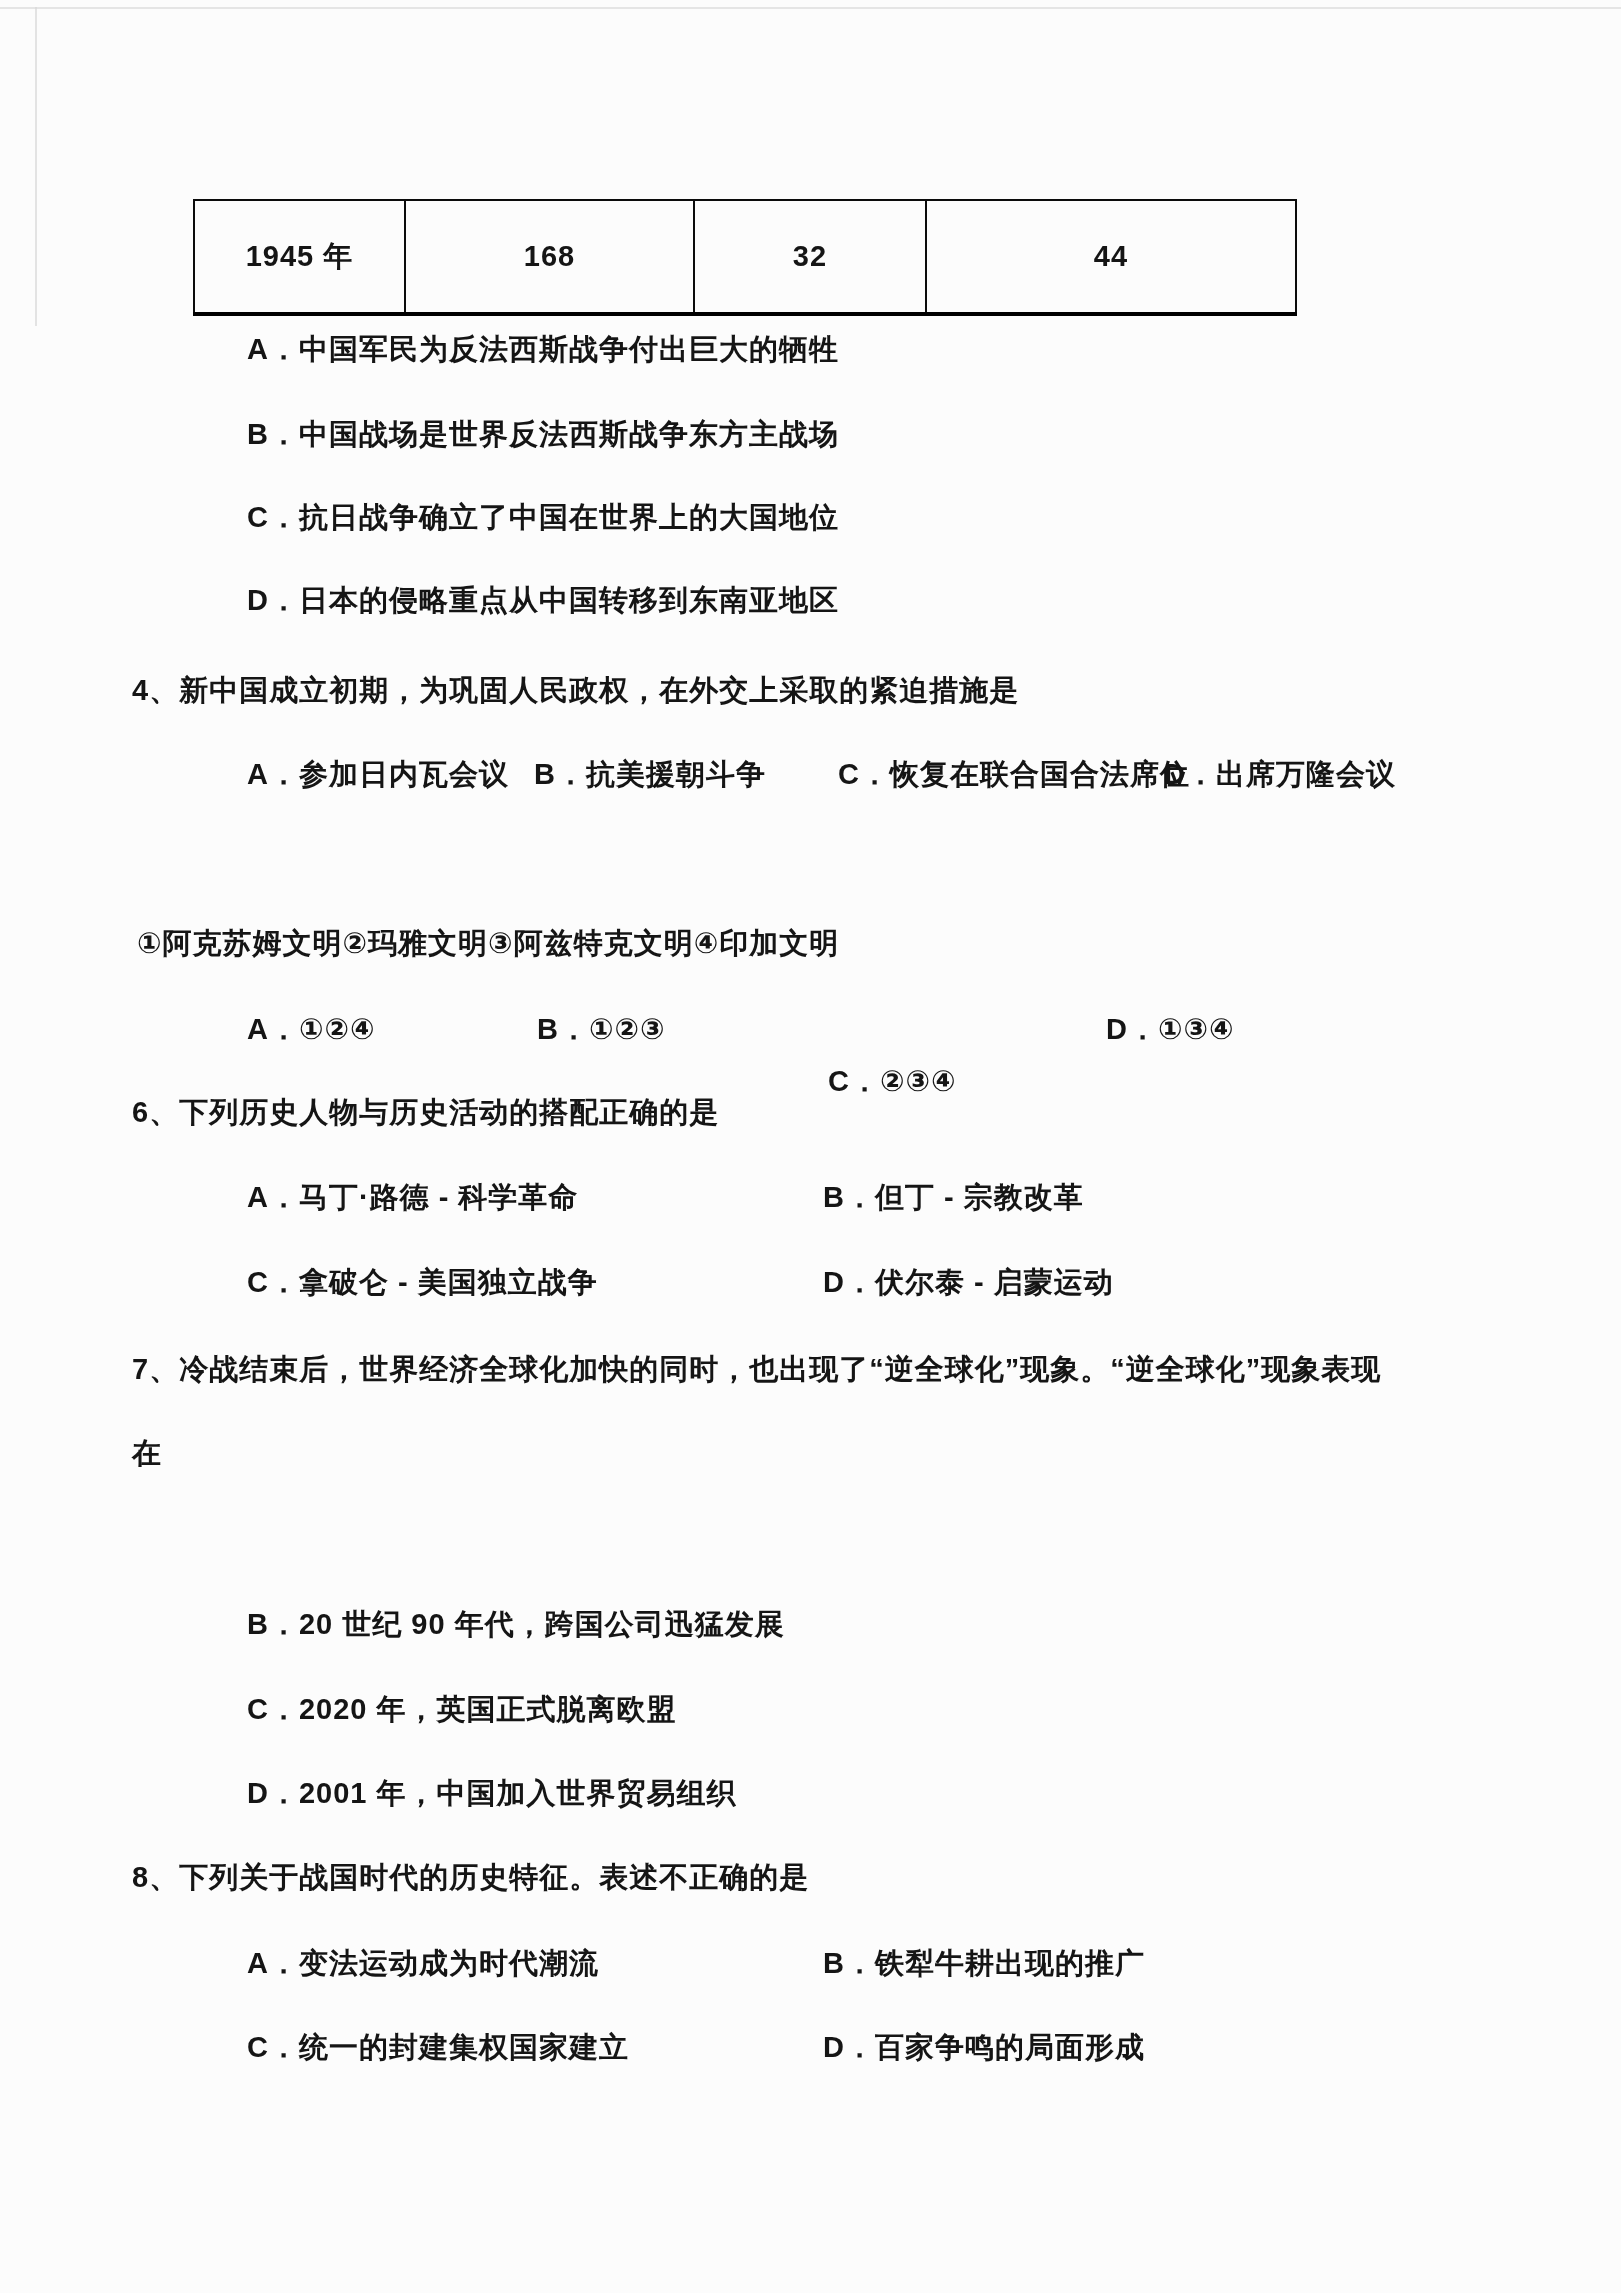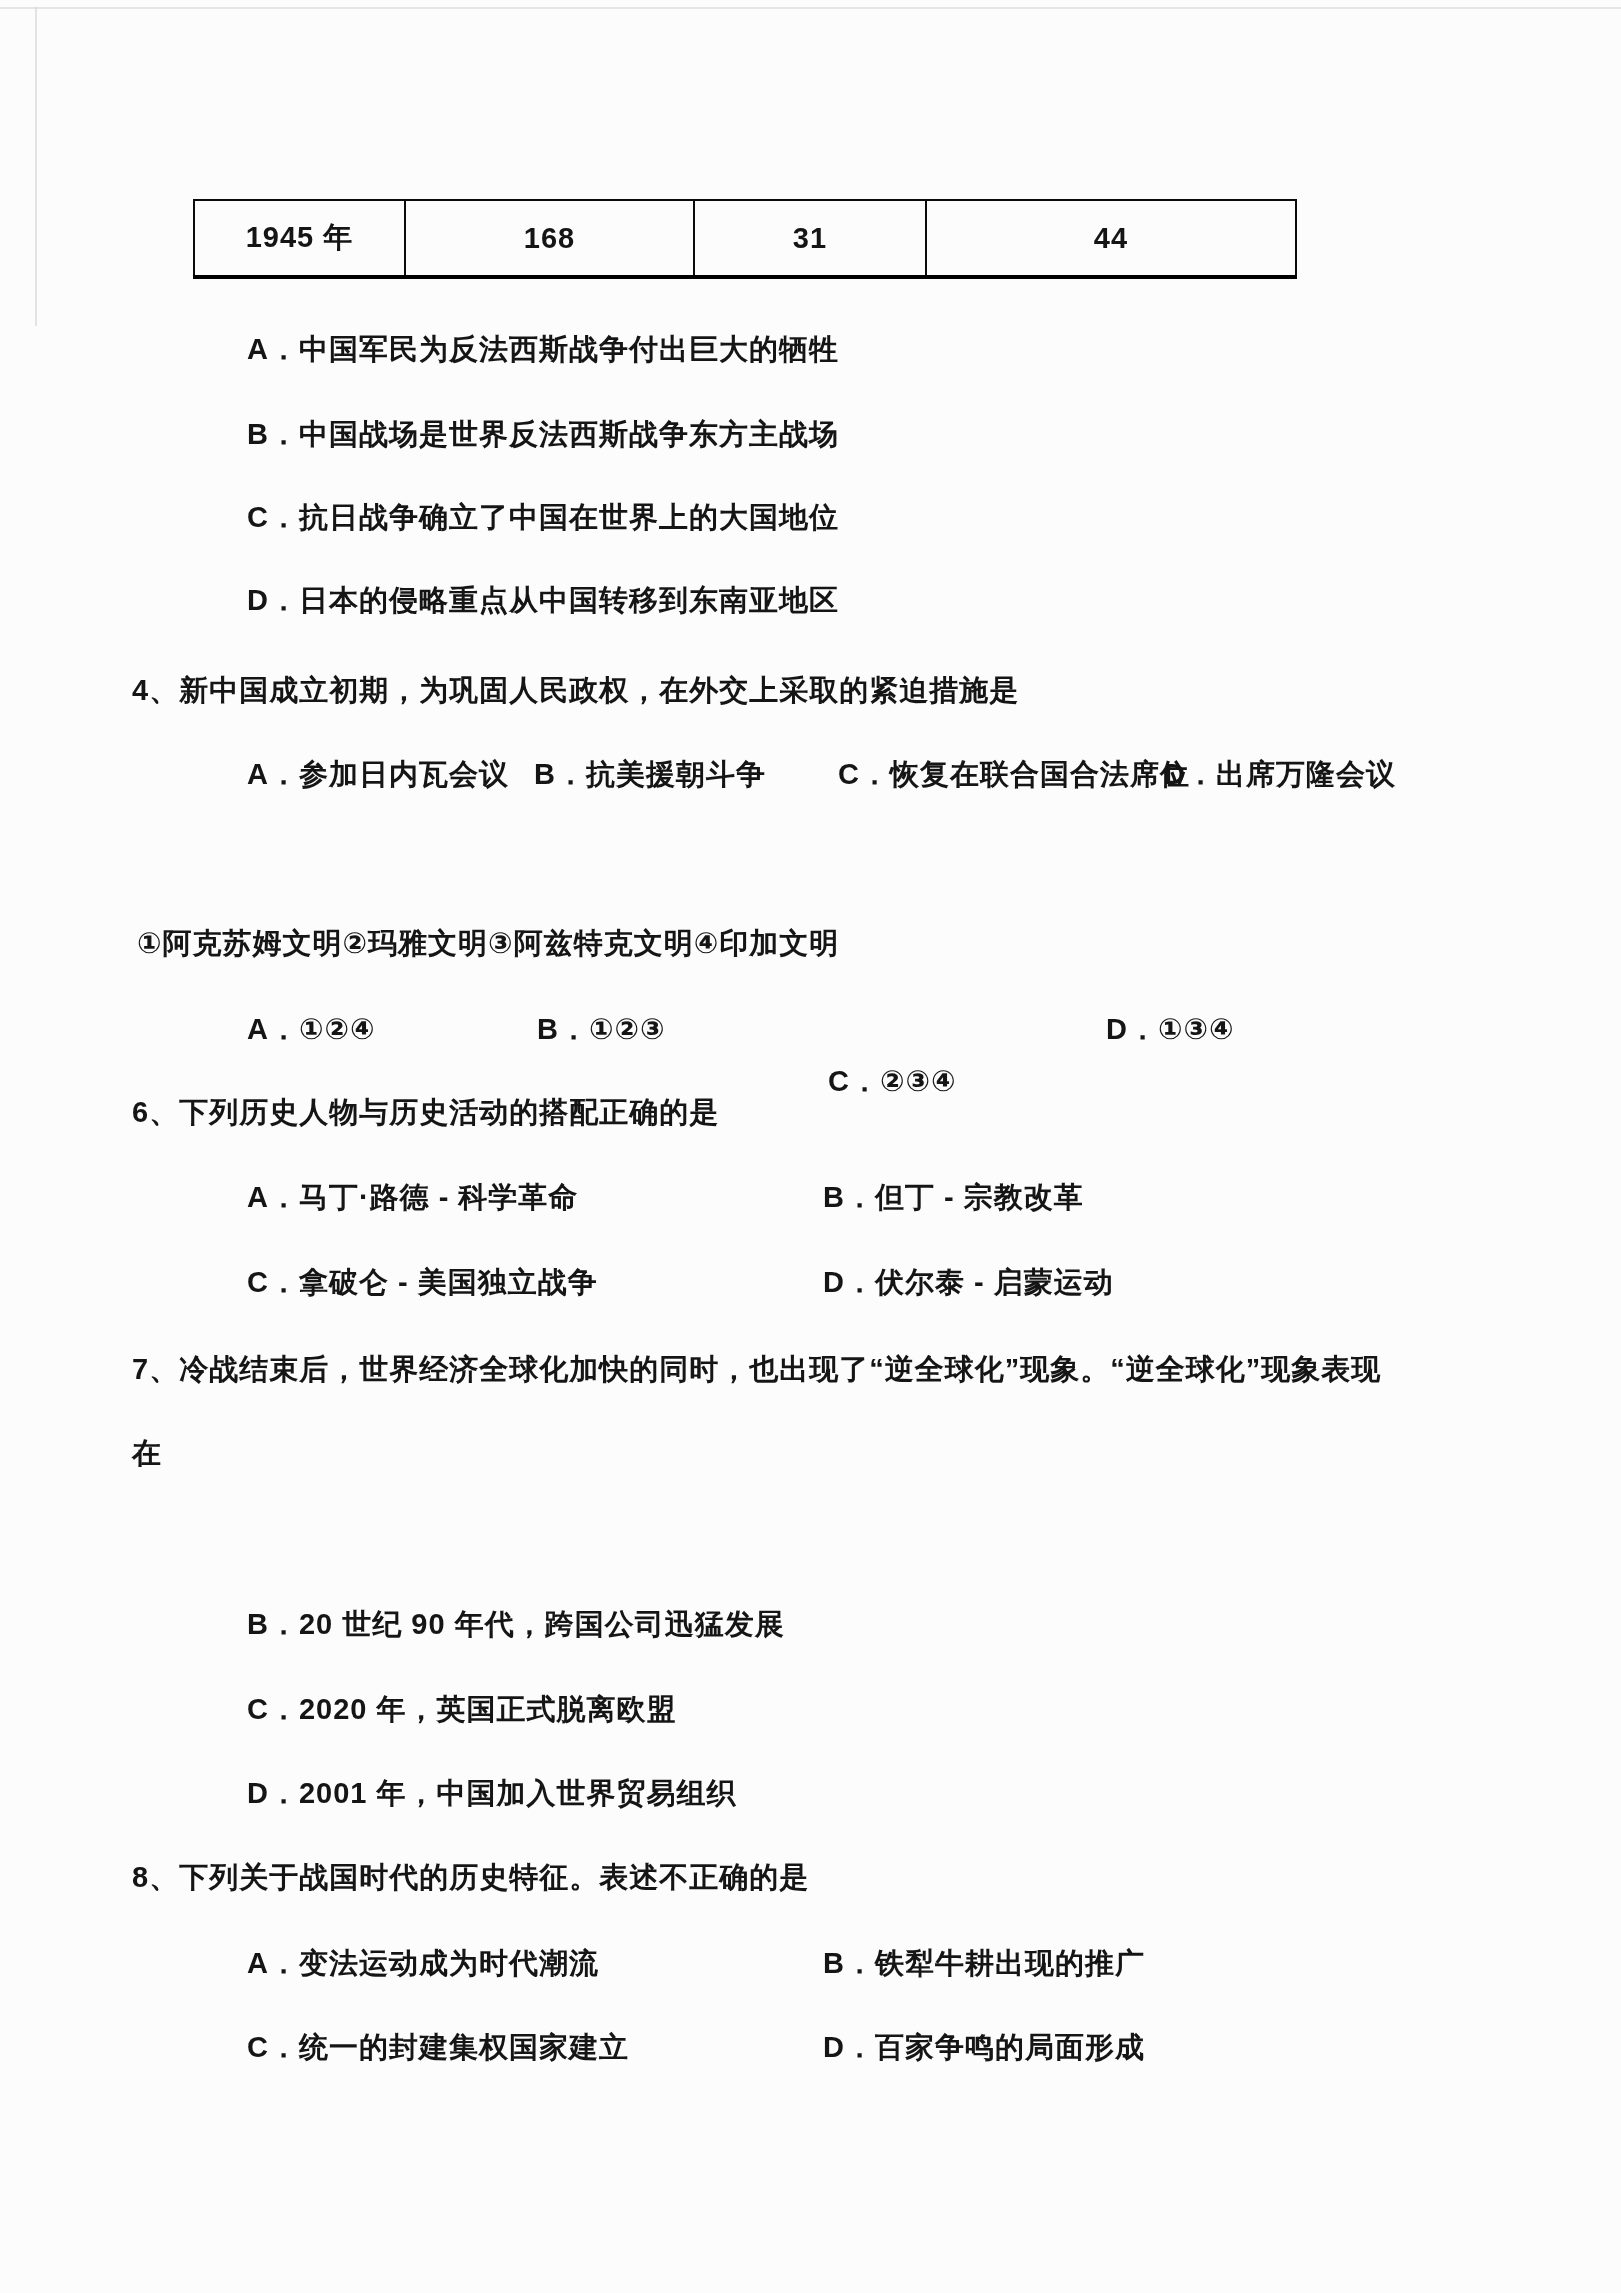--- a/index.html
+++ b/index.html
@@ -29,21 +29,21 @@
     font-size: 29px;
     line-height: 39px;
     letter-spacing: 1px;
     white-space: nowrap;
   }
 
   
   table.frag {
     position: absolute;
     left: 193px; top: 199px;
-    width: 1103px; height: 80px;
+    width: 1103px; height: 117px;
     border-collapse: collapse;
     table-layout: fixed;
   }
   table.frag td {
     border: 2px solid #0b0b0b;
     border-bottom: 4.9px solid #000;
     text-align: center;
     vertical-align: middle;
     font-size: 29px;
     letter-spacing: 1px;
@@ -61,21 +61,21 @@
     <colgroup>
       <col style="width:211px">
         <col style="width:289px">
         <col style="width:232px">
         <col style="width:370px">
     </colgroup>
     <tbody>
         <tr>
       <td>1945 年</td>
       <td>168</td>
-      <td>31</td>
+      <td>32</td>
       <td>44</td>
     </tr>
   </tbody>
     </table>
 
   <div class="t" style="left:247px;top:415px">B．中国战场是世界反法西斯战争东方主战场</div>
   <div class="t" style="left:247px;top:330px">A．中国军民为反法西斯战争付出巨大的牺牲</div>
   <div class="t" style="left:247px;top:581px">D．日本的侵略重点从中国转移到东南亚地区</div>
   <div class="t" style="left:247px;top:498px">C．抗日战争确立了中国在世界上的大国地位</div>
 

